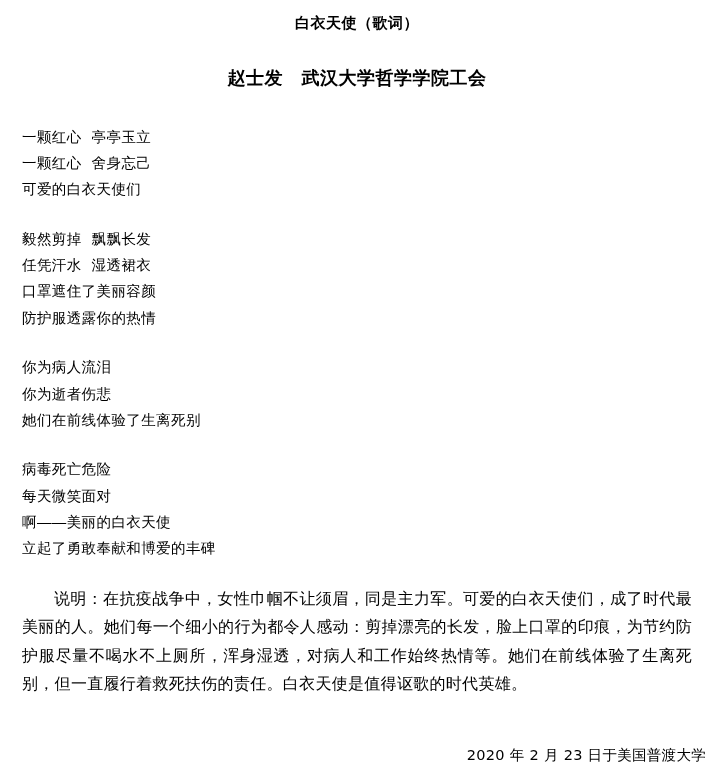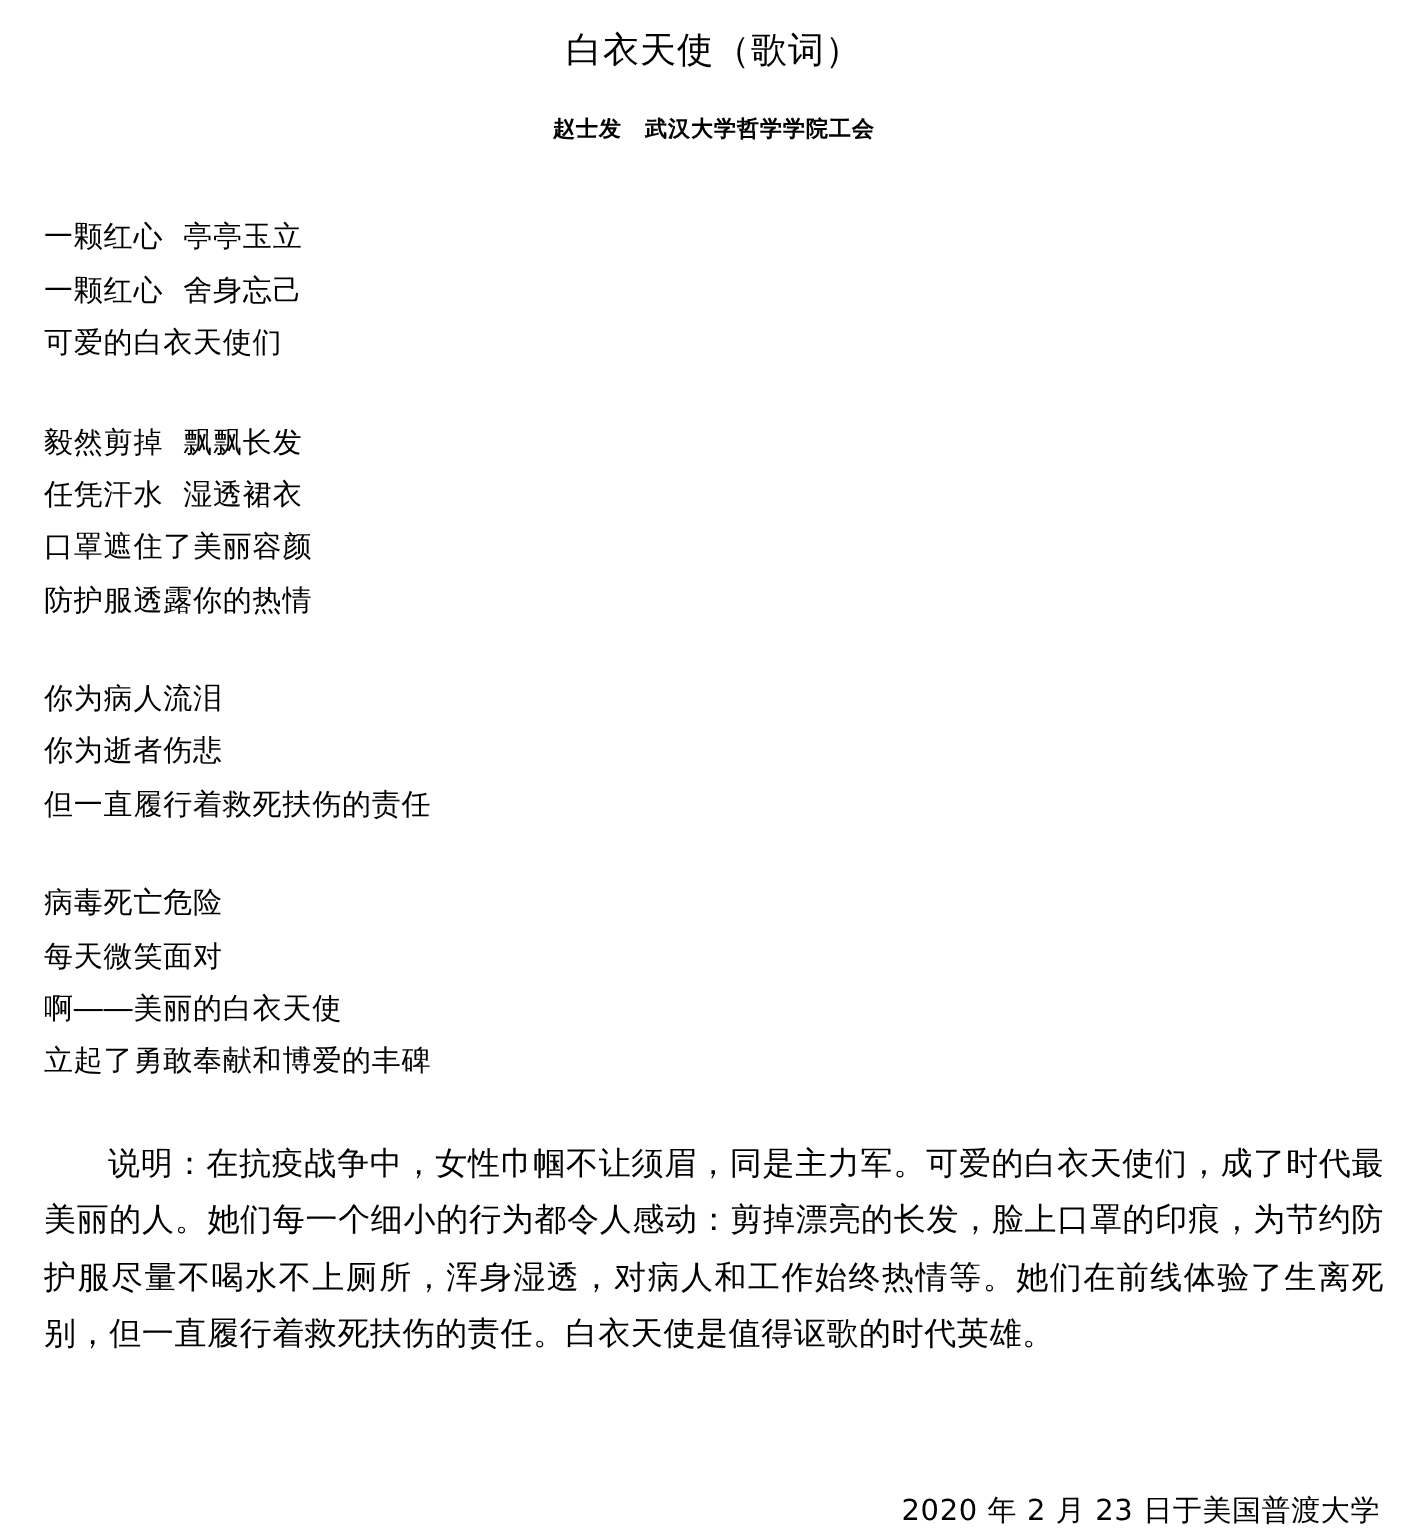--- a/index.html
+++ b/index.html
@@ -15,31 +15,31 @@
     overflow: hidden;
   }
   .page {
     position: relative;
     width: 714px;
     height: 769px;
     box-sizing: border-box;
   }
   .doc-title {
     text-align: center;
-    font-size: 18px;
-    font-weight: normal;
+    font-size: 15px;
+    font-weight: bold;
     letter-spacing: 0.5px;
     margin: 14px 0 0 0;
     line-height: 1.3;
   }
   .doc-byline {
     text-align: center;
-    font-size: 11px;
+    font-size: 18px;
     font-weight: bold;
-    margin-top: 20px;
+    margin-top: 32px;
     letter-spacing: 0.5px;
   }
   .lyrics {
     margin: 34px 0 0 0;
     padding: 0 0 0 22px;
   }
   .stanza {
     margin-bottom: 23px;
   }
   .line {
@@ -51,21 +51,21 @@
   .note {
     margin: 18px 22px 0 22px;
     font-size: 16px;
     line-height: 1.78;
     text-align: justify;
     text-indent: 2em;
     letter-spacing: 0.3px;
   }
   .date-line {
     position: absolute;
-    right: 24px;
+    right: 8px;
     bottom: 18px;
     font-size: 14.5px;
     letter-spacing: 0.3px;
   }
 </style>
 </head>
 <body>
 
 <div class="page">
 
@@ -84,21 +84,21 @@
     <div class="stanza">
       <div class="line">毅然剪掉  飘飘长发</div>
       <div class="line">任凭汗水  湿透裙衣</div>
       <div class="line">口罩遮住了美丽容颜</div>
       <div class="line">防护服透露你的热情</div>
     </div>
 
     <div class="stanza">
       <div class="line">你为病人流泪</div>
       <div class="line">你为逝者伤悲</div>
-      <div class="line">但一直履行着救死扶伤的责任</div>
+      <div class="line">她们在前线体验了生离死别</div>
     </div>
 
     <div class="stanza">
       <div class="line">病毒死亡危险</div>
       <div class="line">每天微笑面对</div>
       <div class="line">啊――美丽的白衣天使</div>
       <div class="line">立起了勇敢奉献和博爱的丰碑</div>
     </div>
 
   </div>

